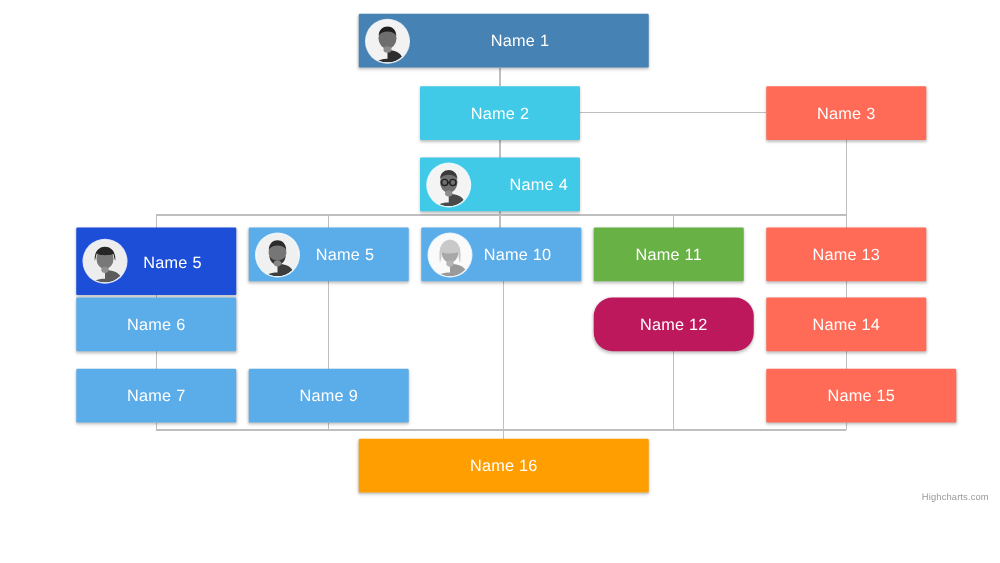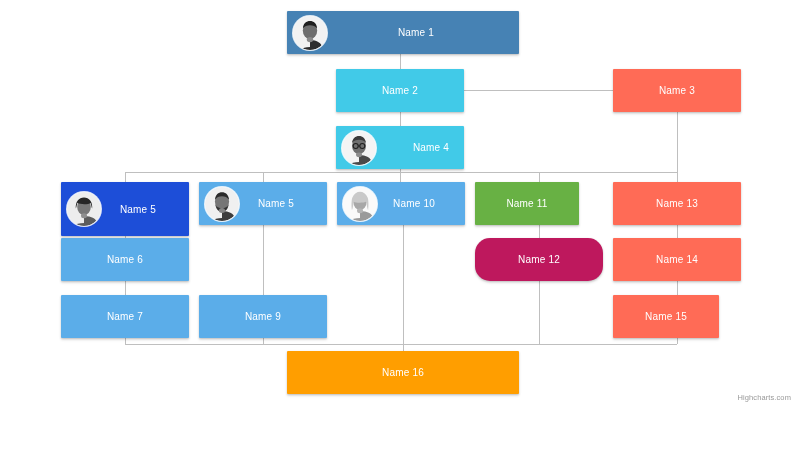--- a/index.html
+++ b/index.html
@@ -7,21 +7,21 @@
     width:800px;height:450px;background:#ffffff;
     font-family:"Liberation Sans", sans-serif;
     overflow:hidden;position:relative;
   }
   #chart{position:absolute;left:0;top:0;width:800px;height:450px;}
   svg.links{position:absolute;left:0;top:0;width:800px;height:450px;overflow:visible;}
 
   .node{
     position:absolute;box-sizing:border-box;
     display:flex;align-items:center;justify-content:center;
-    color:#ffffff;font-size:10px;letter-spacing:.2px;
+    color:#ffffff;font-size:13px;letter-spacing:.2px;
     box-shadow:0 1px 2px rgba(0,0,0,.16), 0 1.5px 3px rgba(0,0,0,.10);
     border-radius:1px;
     z-index:5;
   }
   .node .label{pointer-events:none;white-space:nowrap;}
   .node.has-avatar .label{margin-left:26px;}
 
   .avatar{
     position:absolute;left:6px;top:50%;transform:translateY(-50%);
     width:34px;height:34px;border-radius:50%;
@@ -176,33 +176,33 @@
               <rect width="34" height="34" fill="#fafafa"></rect>
     <path d="M17 31c-7.6 0-13 3-13 7.4V34h26v-2.6C30 27 24.6 24 17 24z" fill="#9a9a9a"></path>
     <ellipse cx="17" cy="15.2" rx="6.6" ry="8" fill="#a8a8a8"></ellipse>
     <path d="M9.4 10.5C11 6.6 13.9 4.8 17 4.8s6 1.8 7.6 5.7c1 2.4 1.1 8.2.5 12.5-.9-1-1.4-5.6-1.6-8.4-2.6 1.5-10.4 1.6-13 .1-.2 2.8-.7 7.3-1.6 8.3-.6-4.3-.5-10.1.5-12.5z" fill="#c9c9c9"></path>
     <ellipse cx="17" cy="23.8" rx="3" ry="2.5" fill="#b5b5b5"></ellipse>
             </g>
           </svg>
         </div>
         <span class="label">Name 10</span>
       </div>
-      <div class="node" style="left: 475px; top: 182px; width: 104px; height: 43px; background: rgb(104, 177, 68);">
+      <div class="node" style="left: 475px; top: 182px; width: 120px; height: 43px; background: rgb(104, 177, 68);">
         <span class="label">Name 11</span>
       </div>
       <div class="node" style="left: 475px; top: 238px; width: 128px; height: 43px; background: #be185d; border-radius: 15px;">
         <span class="label">Name 12</span>
       </div>
       <div class="node" style="left: 613px; top: 182px; width: 128px; height: 43px; background: rgb(255, 107, 86);">
         <span class="label">Name 13</span>
       </div>
       <div class="node" style="left: 613px; top: 238px; width: 128px; height: 43px; background: rgb(255, 107, 86);">
         <span class="label">Name 14</span>
       </div>
-      <div class="node" style="left: 613px; top: 295px; width: 106px; height: 43px; background: rgb(255, 107, 86);">
+      <div class="node" style="left: 613px; top: 295px; width: 152px; height: 43px; background: rgb(255, 107, 86);">
         <span class="label">Name 15</span>
       </div>
       <div class="node" style="left: 287px; top: 351px; width: 232px; height: 43px; background: rgb(255, 158, 0);">
         <span class="label">Name 16</span>
       </div>
     </div>
   <div class="credit">Highcharts.com</div>
 </div>
 
 </body></html>

